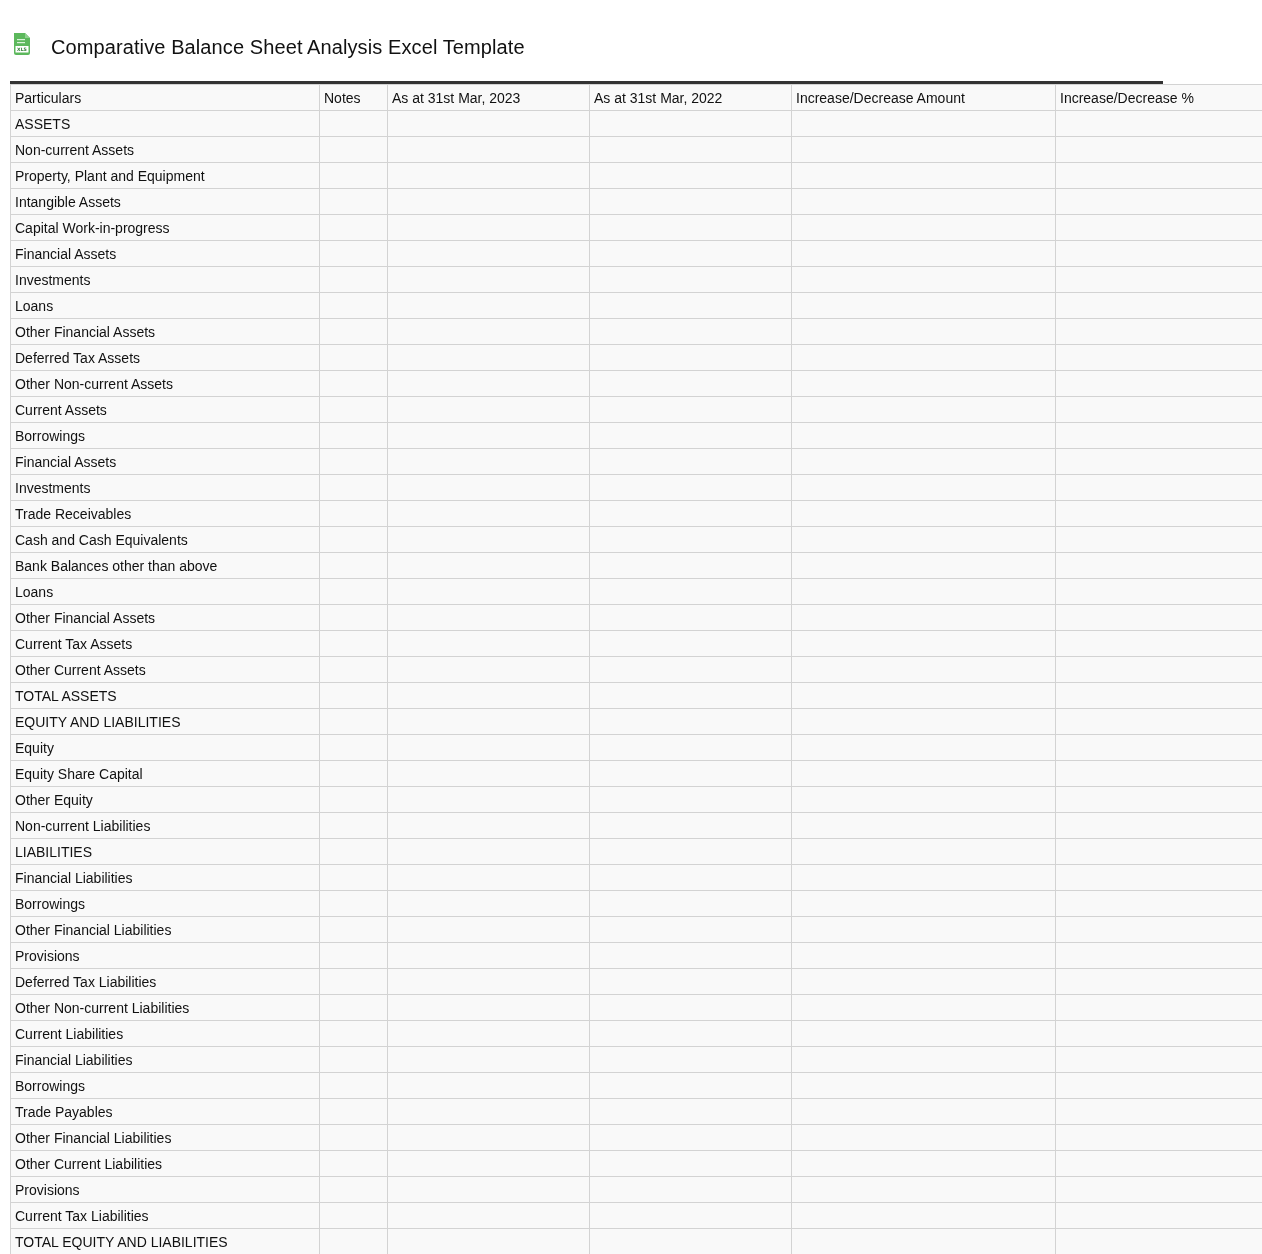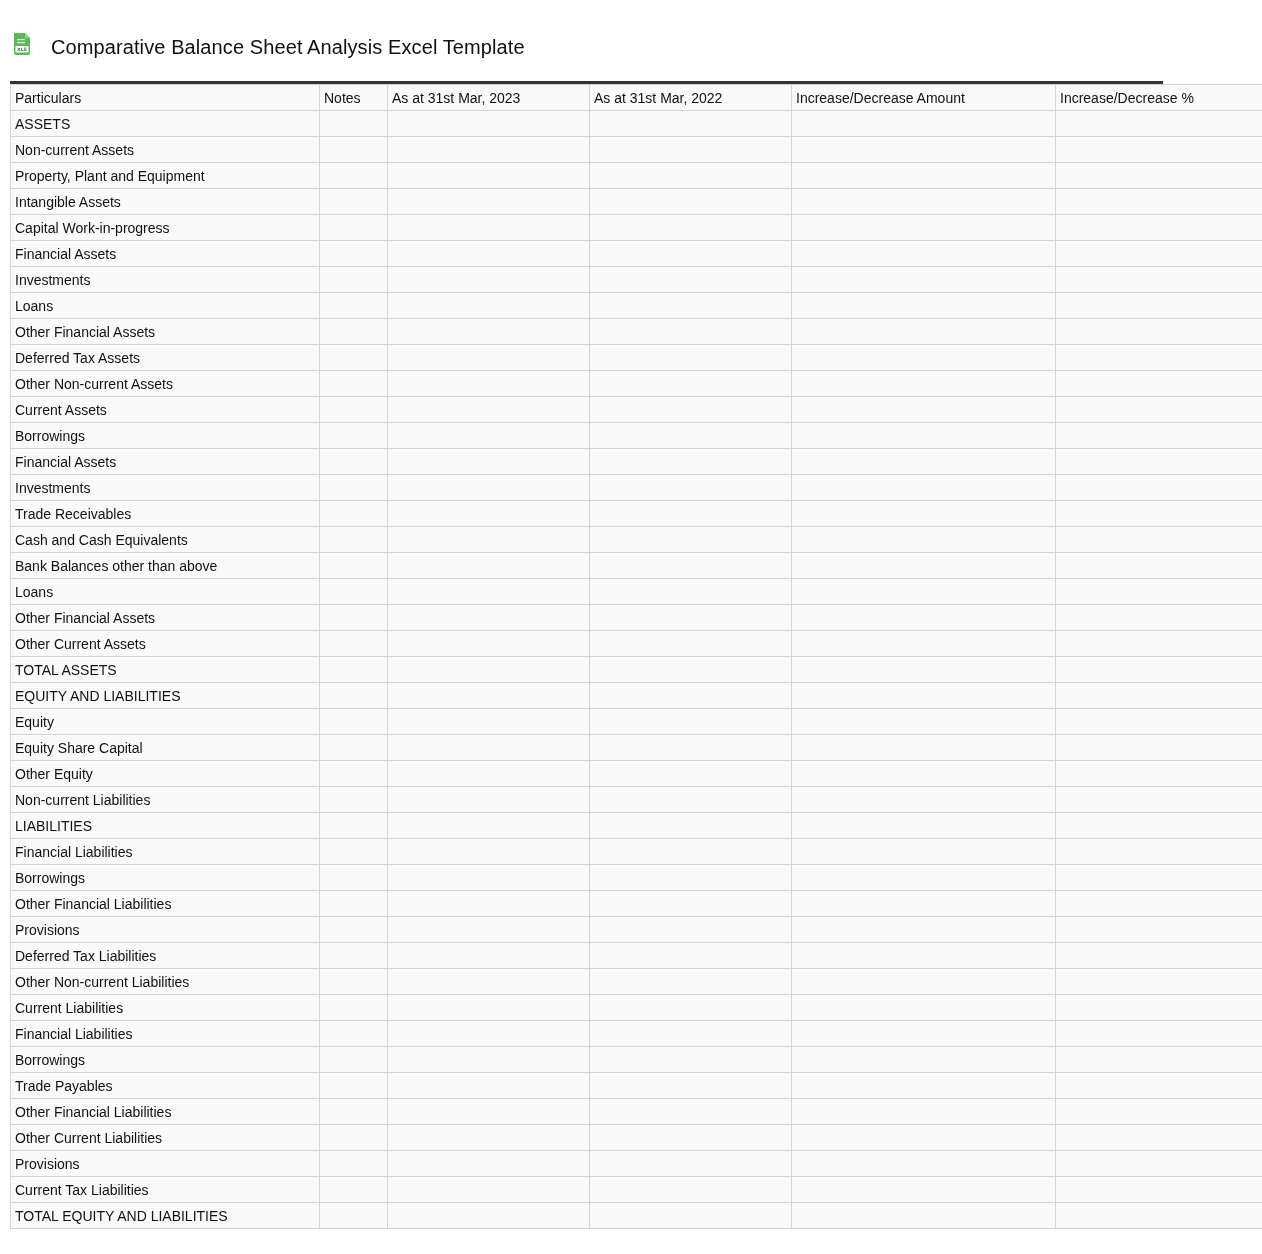--- a/index.html
+++ b/index.html
@@ -264,20 +264,28 @@
         </tr>
         <tr>
           <td>Other Financial Assets</td>
           <td></td>
           <td></td>
           <td></td>
           <td></td>
           <td></td>
         </tr>
         <tr>
+          <td>Current Tax Assets</td>
+          <td></td>
+          <td></td>
+          <td></td>
+          <td></td>
+          <td></td>
+        </tr>
+        <tr>
           <td>Other Current Assets</td>
           <td></td>
           <td></td>
           <td></td>
           <td></td>
           <td></td>
         </tr>
         <tr>
           <td>TOTAL ASSETS</td>
           <td></td>

